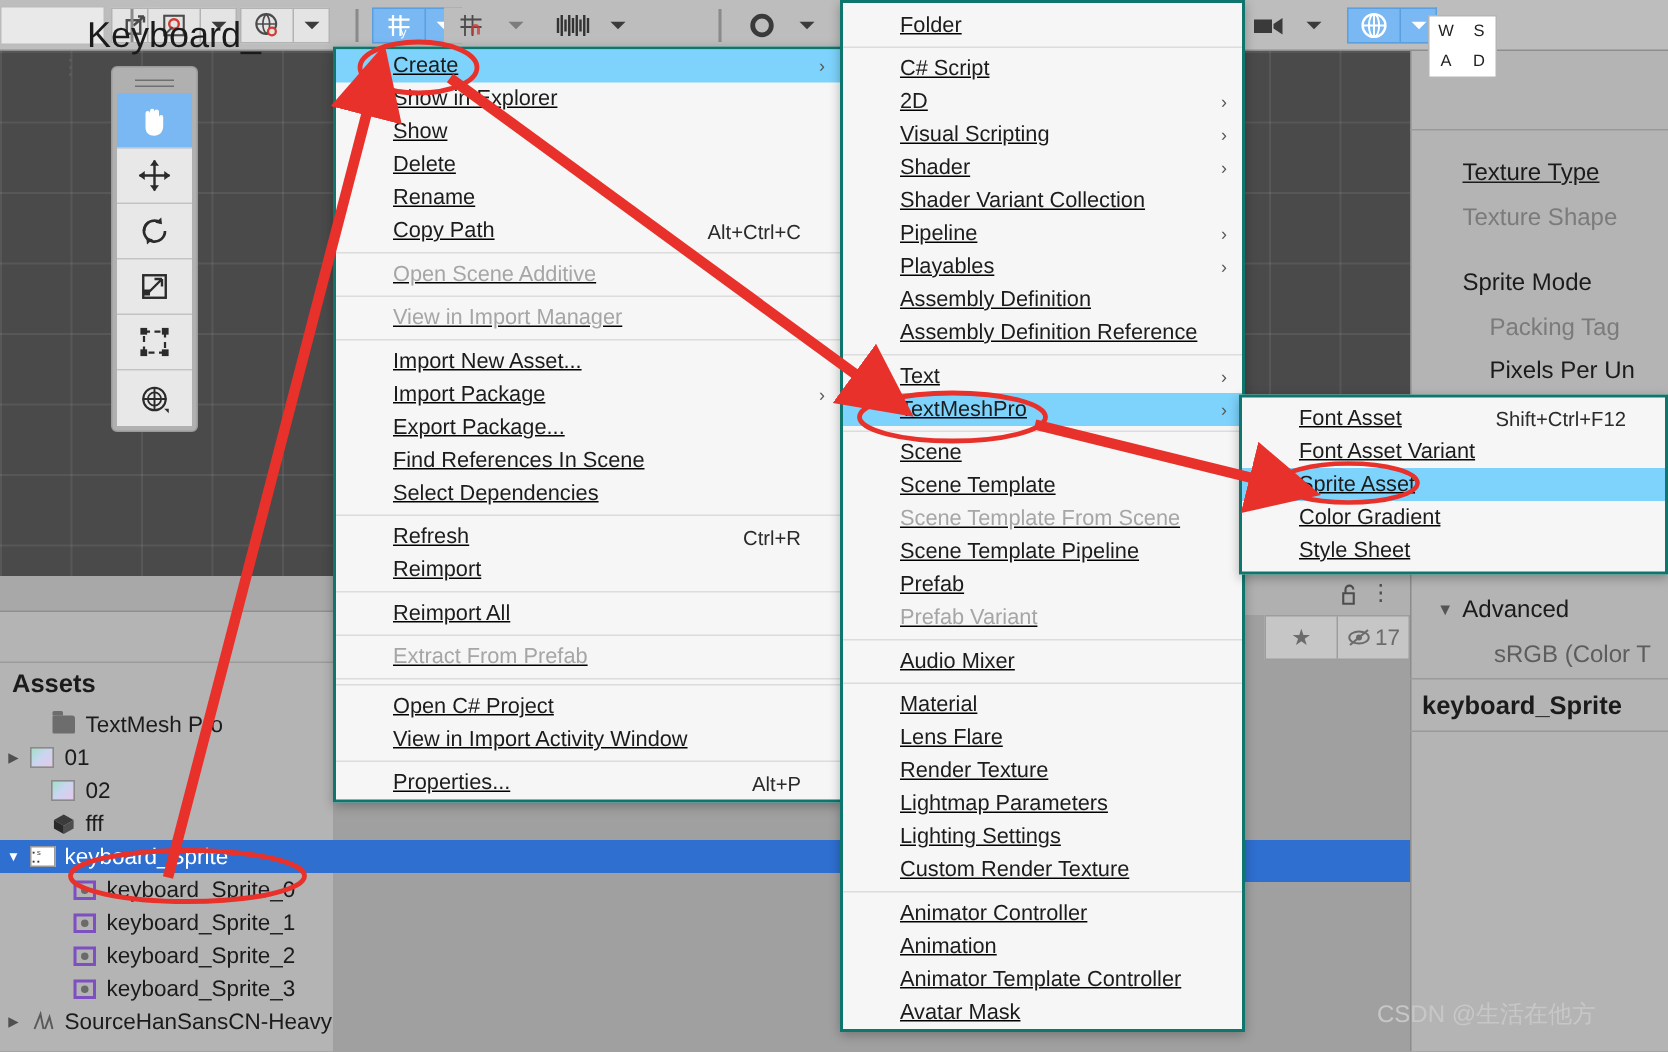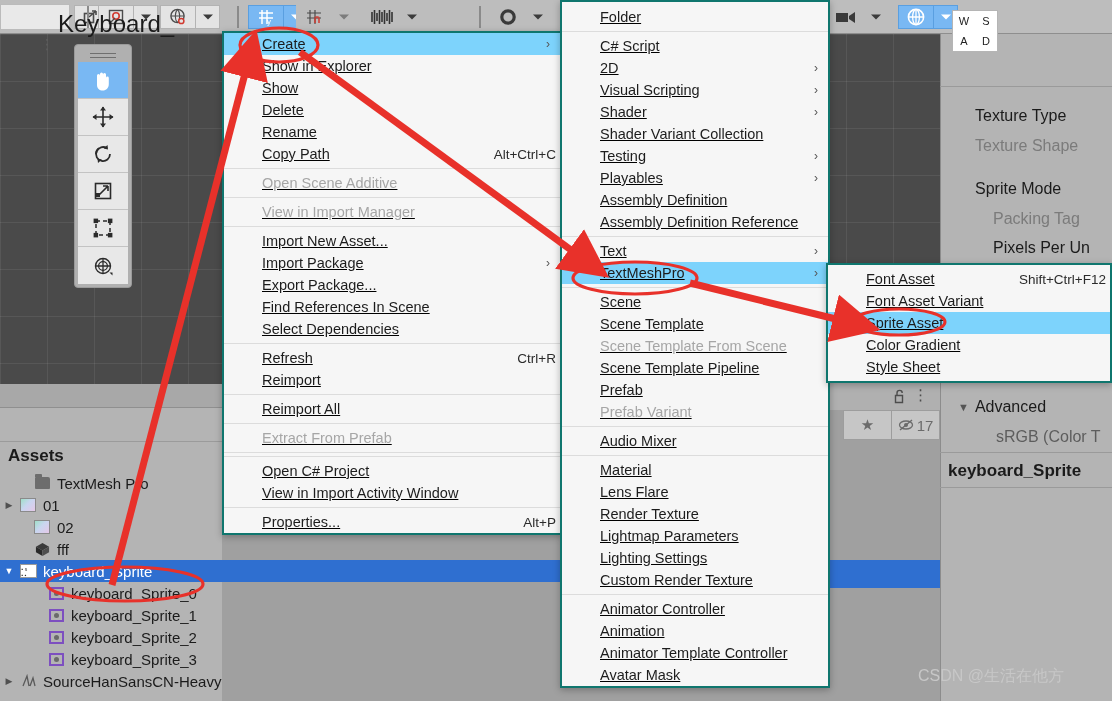--- a/index.html
+++ b/index.html
@@ -81,21 +81,21 @@
   .starbar div { flex:1; display:flex; align-items:center; justify-content:center; color:#6b6b6b; font-size:15px; border-right:1px solid #9d9d9d;}
   .starbar div:last-child{border-right:none;}
 
   .selbar { position:absolute; left:828px; top:566px; width:112px; height:22px; background:#2f6fd0; }
 
   
   .menu { position:absolute; background:#f6f6f6; border:2px solid #0f766e; box-shadow:0 2px 7px rgba(0,0,0,.28);text-decoration:underline; }
   .mi { height:22px; display:flex; align-items:center; padding:0 10px 0 38px; font-size:14.5px; color:#1c1c1c; position:relative; white-space:nowrap; }
   .mi.dim { color:#a6a6a6; }
   .mi.hl { background:#7dd3fc; }
-  .mi .sc { position:absolute; right:4px; font-size:13.5px; color:#2b2b2b; }
+  .mi .sc { position:absolute; right:26px; font-size:13.5px; color:#2b2b2b; }
   .mi .arw { position:absolute; right:10px; font-size:12px; color:#555; }
   .msep { height:1px; background:#dcdcdc; margin:3px 0; }
 
   #menu1 { left:222px; top:31px; width:340px; }
   #menu2 { left:560px; top:0px;  width:270px; padding-top:4px; }
   #menu3 { left:826px; top:263px; width:286px; padding:3px 0; }
 
   
   #annot { position:absolute; inset:0; pointer-events:none; }
   .wm { position:absolute; left:918px; top:666px; font-size:16px; color:#c7c7c7; }
@@ -387,21 +387,21 @@
     <div class="insp-thumb">
       <span>W</span>
       <span>S</span>
       <span>A</span>
       <span>D</span>
     </div>
   </div>
   <div class="insp-title">Keyboard_</div>
   <div class="insp-sep" style="top:86px;"></div>
 
-  <div class="insp-rowlbl" style="left:975px; top:107px;">Texture Type</div>
+  <div class="insp-rowlbl" style="left:975px; top:107px;text-decoration:underline;">Texture Type</div>
   <div class="insp-rowlbl dim" style="left:975px; top:137px;">Texture Shape</div>
   <div class="insp-rowlbl" style="left:975px; top:180px;">Sprite Mode</div>
   <div class="insp-rowlbl dim" style="left:993px; top:210px;">Packing Tag</div>
   <div class="insp-rowlbl" style="left:993px; top:239px;">Pixels Per Un</div>
 
   <div class="insp-rowlbl" style="left:958px; top:398px; display:flex; align-items:center; gap:6px;">
     <span style="font-size:11px;color:#555;">▼</span>
     <span>Advanced</span>
   </div>
   <div class="insp-rowlbl dim" style="left:996px; top:428px; color:#5d5d5d;">sRGB (Color T</div>
@@ -525,21 +525,21 @@
         <span class="arw">›</span>
       </div>
       <div class="mi">
         <span>Shader</span>
         <span class="arw">›</span>
       </div>
       <div class="mi">
         <span>Shader Variant Collection</span>
       </div>
       <div class="mi">
-        <span>Testing</span>
+        <span>Pipeline</span>
         <span class="arw">›</span>
       </div>
       <div class="mi">
         <span>Playables</span>
         <span class="arw">›</span>
       </div>
       <div class="mi">
         <span>Assembly Definition</span>
       </div>
       <div class="mi">

